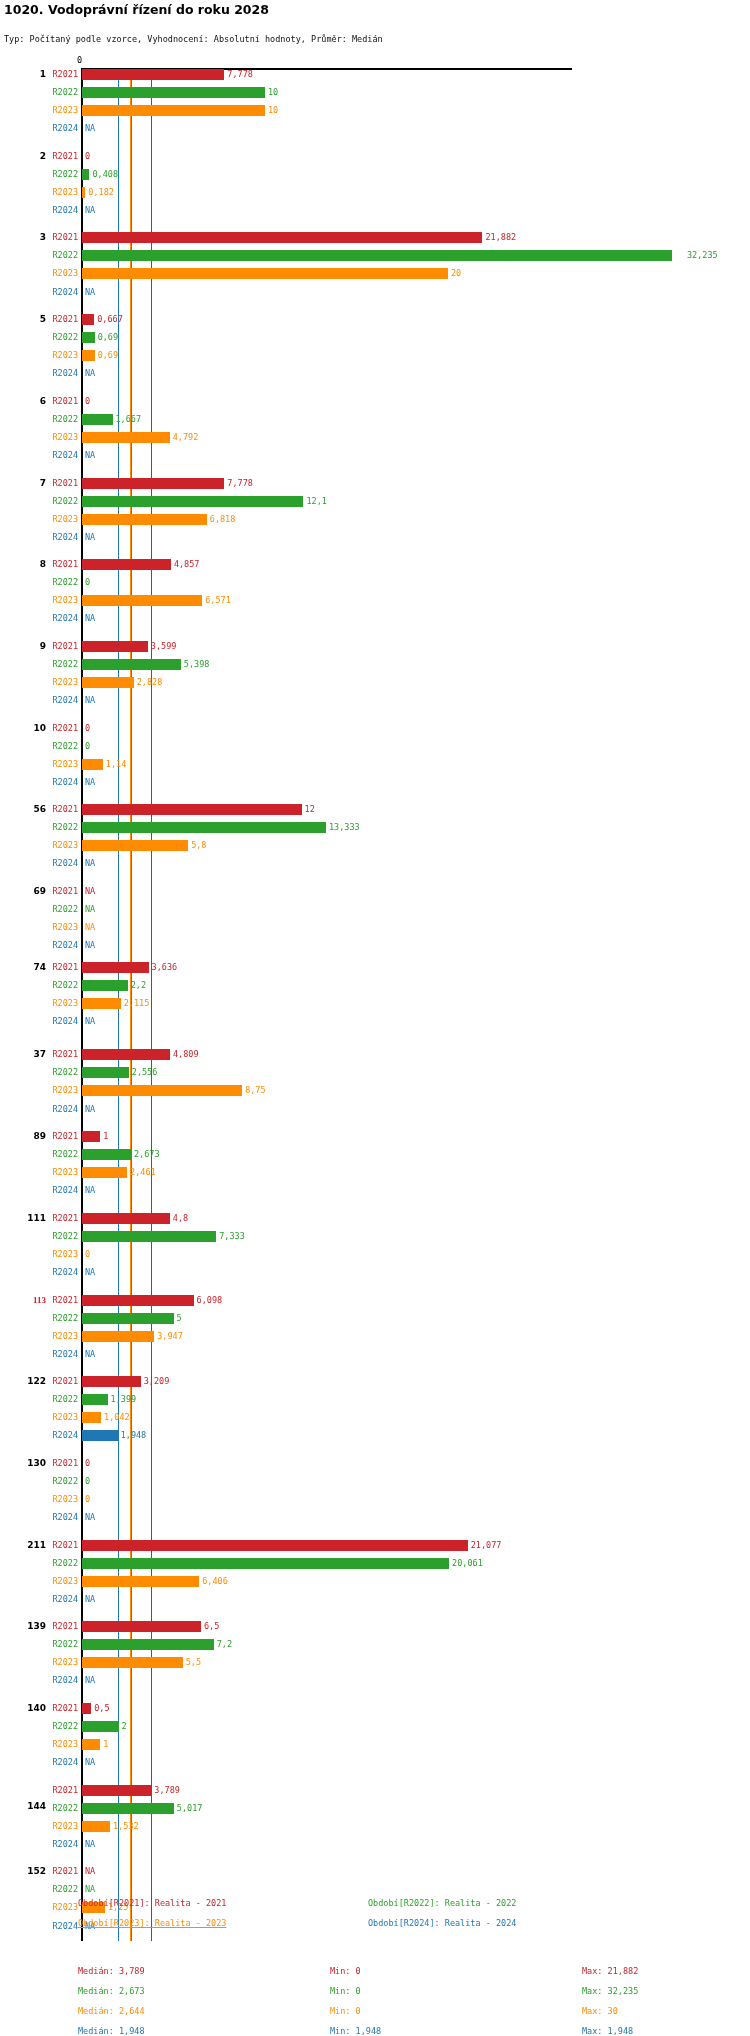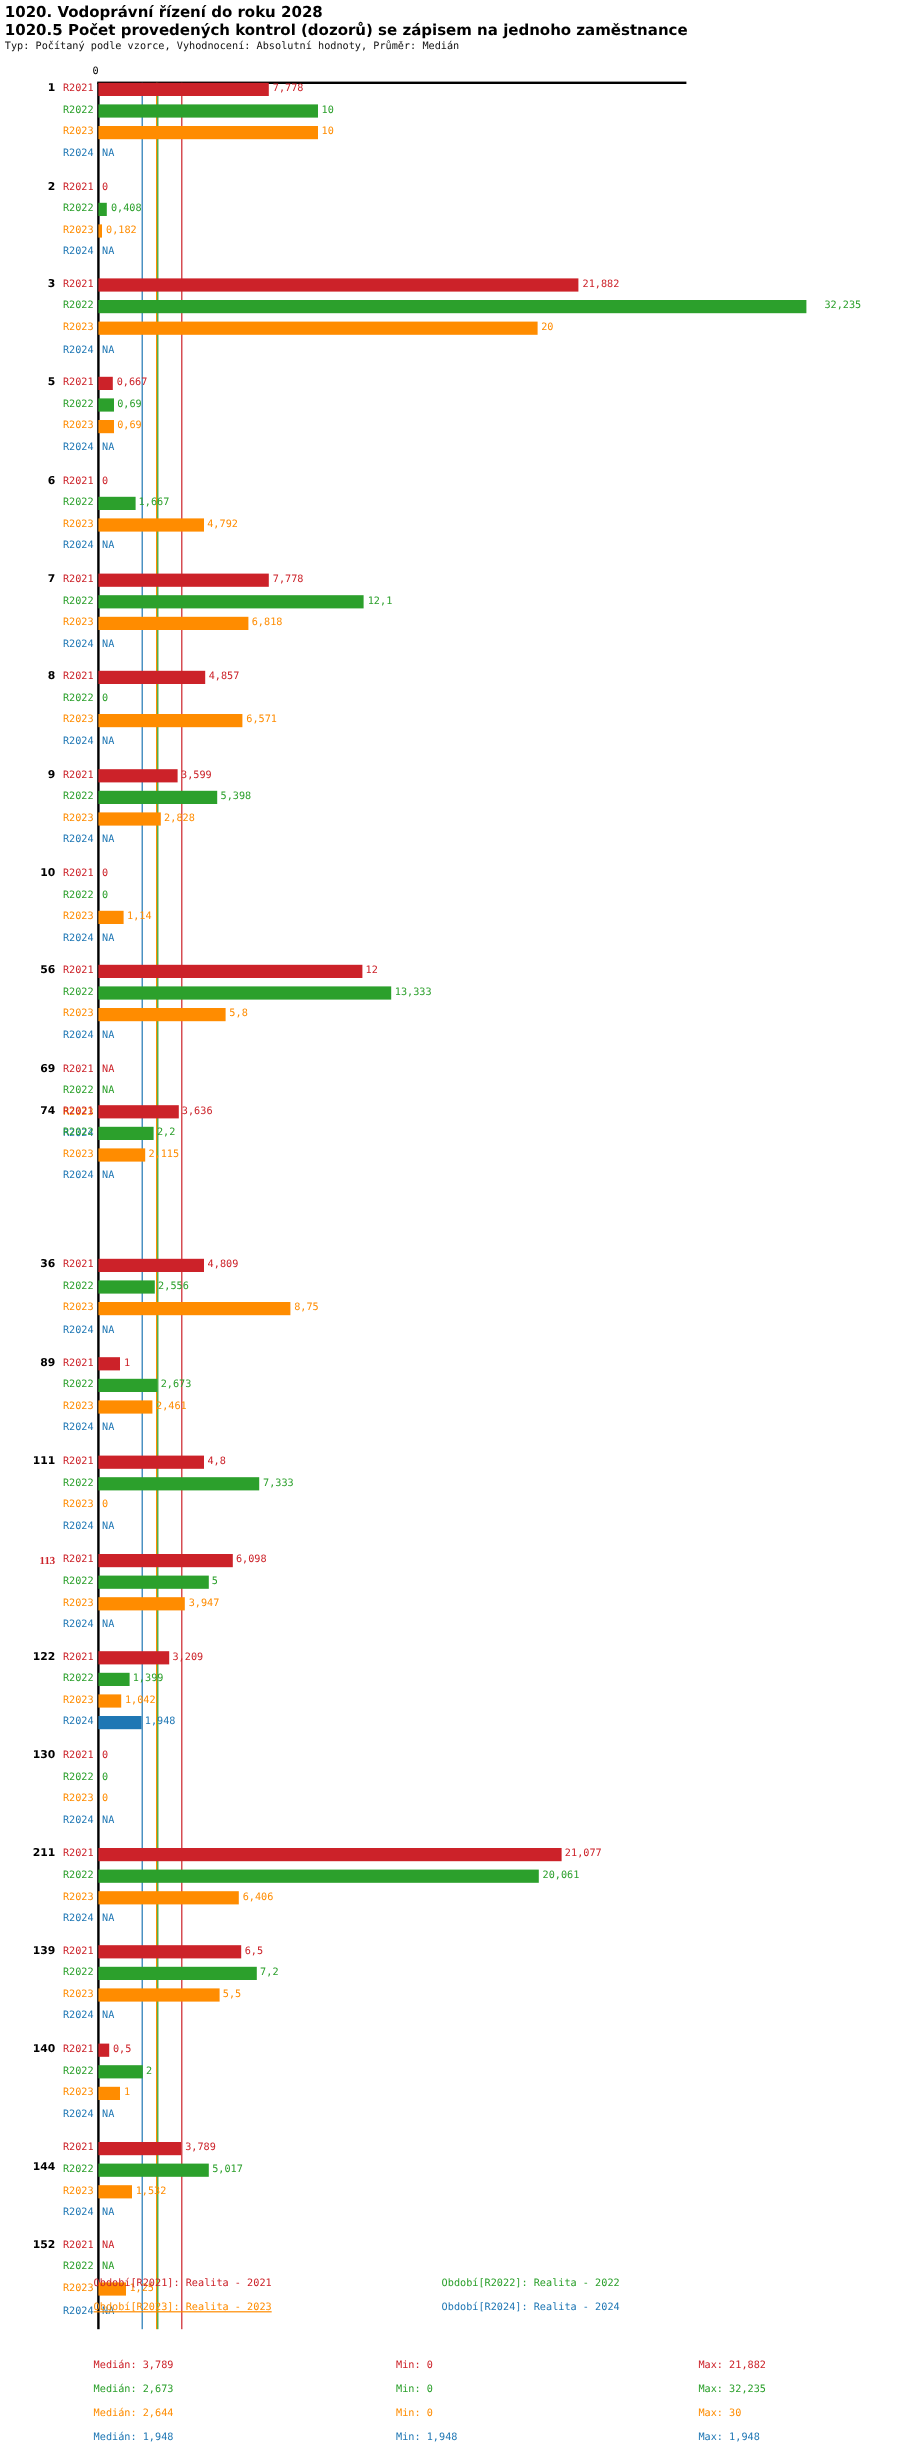--- a/index.html
+++ b/index.html
@@ -36,21 +36,20 @@
   .legend{position:absolute;left:0;top:1898px;width:750px;}
   .lg{position:absolute;font-size:8.5px;white-space:nowrap;}
   .st{position:absolute;font-size:8.5px;white-space:nowrap;}
 </style>
 </head>
 <body>
 
 <div id="root">
 
   <div class="ttl1">1020. Vodoprávní řízení do roku 2028</div>
-  <div class="ttl2">1020.5 Počet provedených kontrol (dozorů) se zápisem na jednoho zaměstnance</div>
   <div class="sub">Typ: Počítaný podle vzorce, Vyhodnocení: Absolutní hodnoty, Průměr: Medián</div>
 
   <div class="plot" id="plot">
     <div class="zero-lab">0</div>
     <div class="axis-top"></div>
     <div class="zero-axis" id="zeroAxis" style="height: 1871.6px;"></div>
     <div id="reflines">
         <div class="refline" style="left: 117.648px; height: 1871.6px; background: rgb(31, 119, 180);"></div>
         <div class="refline" style="left: 130.385px; height: 1871.6px; background: rgb(255, 140, 0);"></div>
         <div class="refline" style="left: 130.916px; height: 1871.6px; background: rgb(44, 160, 44);"></div>
@@ -284,21 +283,21 @@
           </div>
           <div class="srow" style="top: 36.1px;">
             <div class="ser-lab" style="color: rgb(255, 140, 0);">R2023</div>
             <div class="val" style="left: 85px; color: rgb(255, 140, 0);">NA</div>
           </div>
           <div class="srow" style="top: 54.15px;">
             <div class="ser-lab" style="color: rgb(31, 119, 180);">R2024</div>
             <div class="val" style="left: 85px; color: rgb(31, 119, 180);">NA</div>
           </div>
         </div>
-        <div class="grp" style="top: 866px; height: 72.2px;">
+        <div class="grp" style="top: 907px; height: 72.2px;">
           <div class="grp-num" style="top: 0px;">74</div>
           <div class="srow" style="top: 0px;">
             <div class="ser-lab" style="color: rgb(204, 34, 41);">R2021</div>
             <div class="bar" style="width: 66.5388px; background: rgb(204, 34, 41);"></div>
             <div class="val" style="left: 151.539px; color: rgb(204, 34, 41);">3,636</div>
           </div>
           <div class="srow" style="top: 18.05px;">
             <div class="ser-lab" style="color: rgb(44, 160, 44);">R2022</div>
             <div class="bar" style="width: 45.75px; background: rgb(44, 160, 44);"></div>
             <div class="val" style="left: 130.75px; color: rgb(44, 160, 44);">2,2</div>
@@ -307,21 +306,21 @@
             <div class="ser-lab" style="color: rgb(255, 140, 0);">R2023</div>
             <div class="bar" style="width: 38.7045px; background: rgb(255, 140, 0);"></div>
             <div class="val" style="left: 123.704px; color: rgb(255, 140, 0);">2,115</div>
           </div>
           <div class="srow" style="top: 54.15px;">
             <div class="ser-lab" style="color: rgb(31, 119, 180);">R2024</div>
             <div class="val" style="left: 85px; color: rgb(31, 119, 180);">NA</div>
           </div>
         </div>
         <div class="grp" style="top: 994.4px; height: 72.2px;">
-          <div class="grp-num" style="top: 0px;">36</div>
+          <div class="grp-num" style="top: 0px;">37</div>
           <div class="srow" style="top: 0px;">
             <div class="ser-lab" style="color: rgb(204, 34, 41);">R2021</div>
             <div class="bar" style="width: 88.0047px; background: rgb(204, 34, 41);"></div>
             <div class="val" style="left: 173.005px; color: rgb(204, 34, 41);">4,809</div>
           </div>
           <div class="srow" style="top: 18.05px;">
             <div class="ser-lab" style="color: rgb(44, 160, 44);">R2022</div>
             <div class="bar" style="width: 46.7748px; background: rgb(44, 160, 44);"></div>
             <div class="val" style="left: 131.775px; color: rgb(44, 160, 44);">2,556</div>
           </div>

